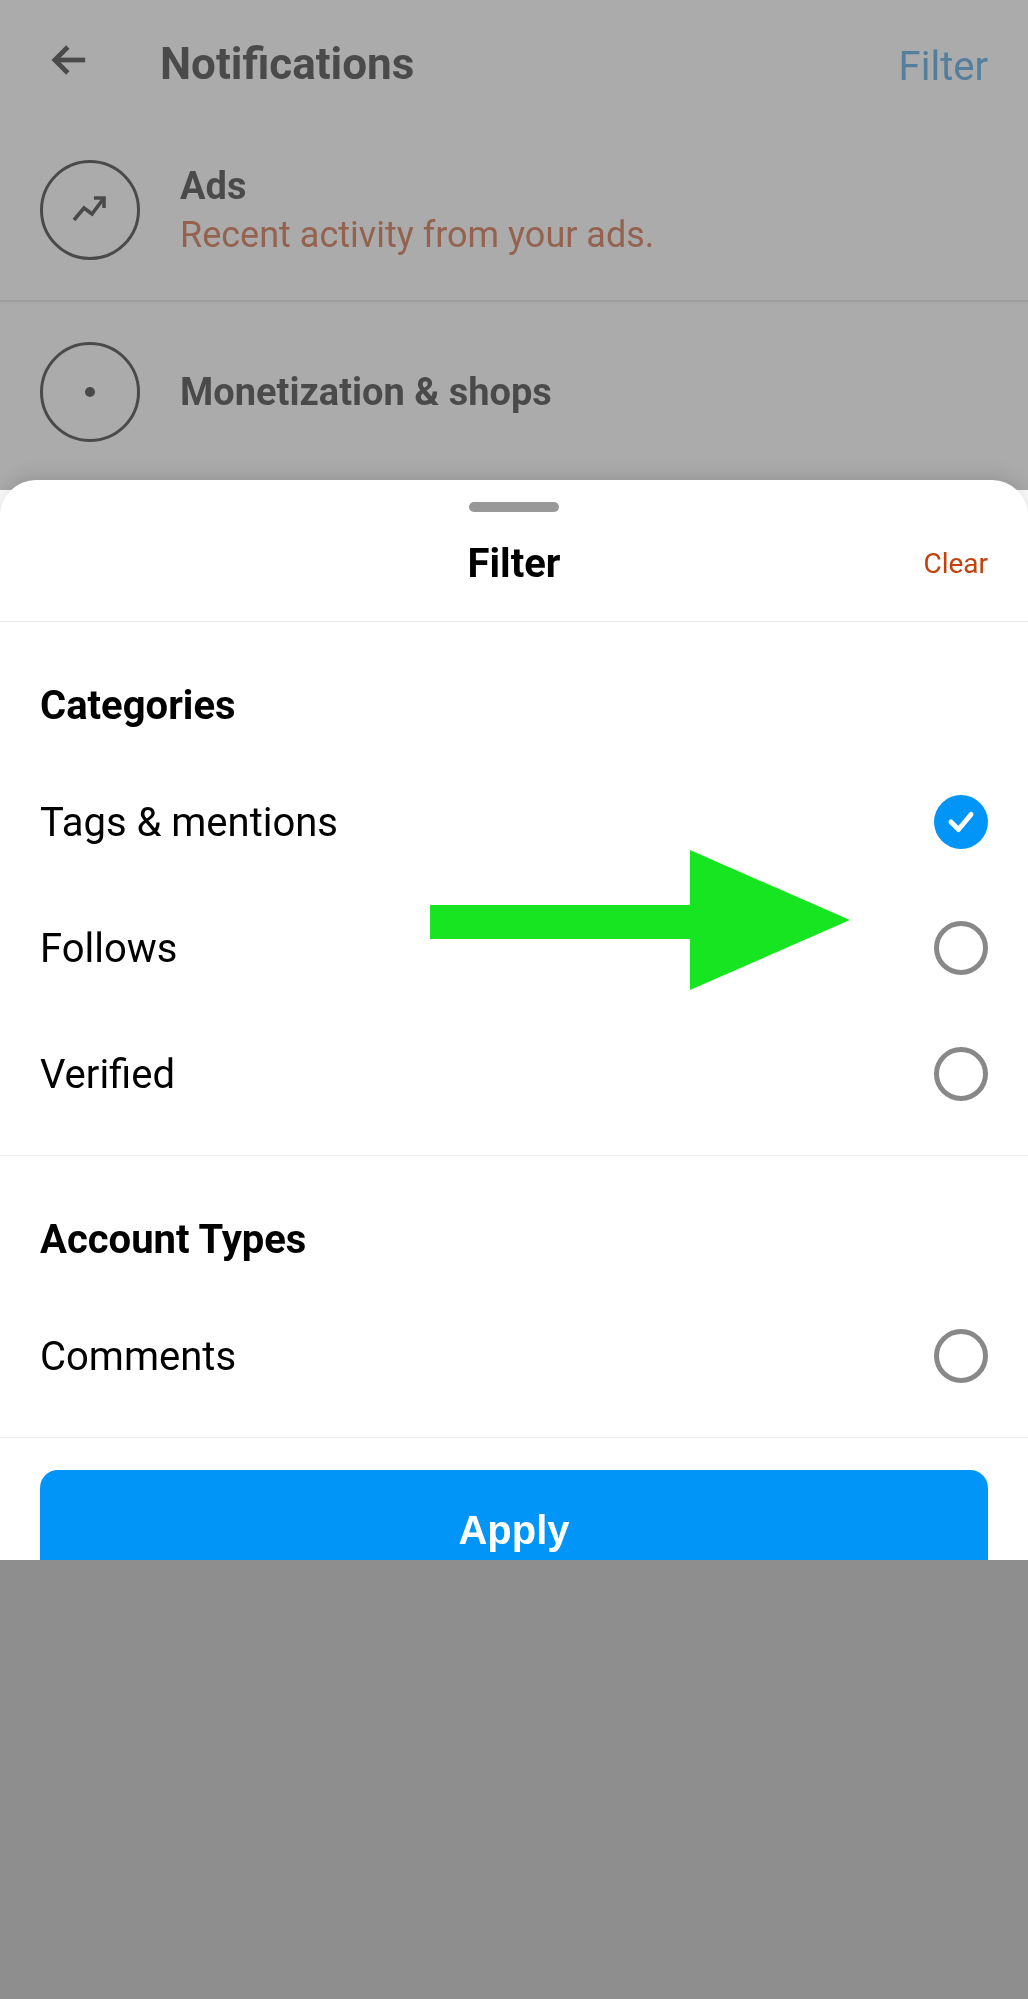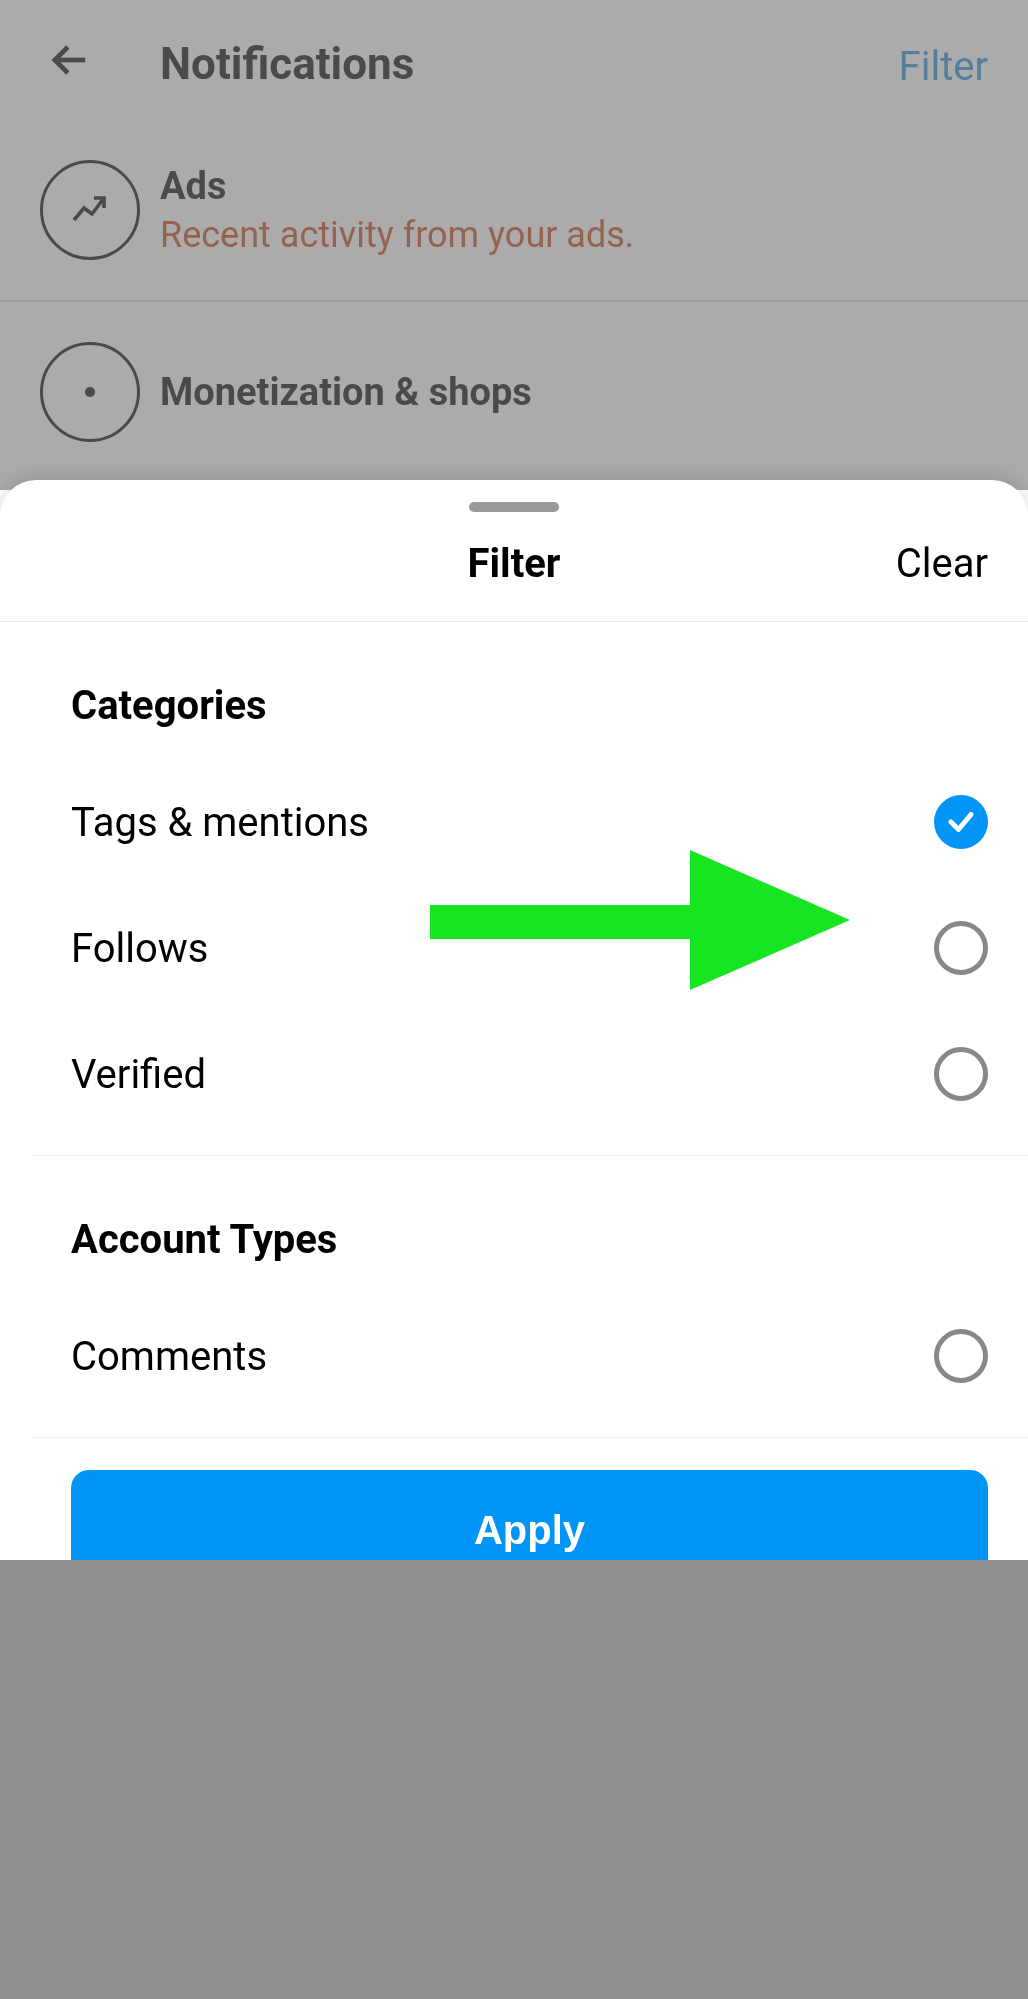--- a/index.html
+++ b/index.html
@@ -36,21 +36,21 @@
     }
     .bg-filter-link {
       font-size: 40px;
       color: #1a8bd8;
       font-weight: 400;
     }
     .bg-item {
       display: flex;
       align-items: center;
       padding: 40px;
-      gap: 20px;
+      gap: 40px;
     }
     .bg-icon-circle {
       width: 100px; height: 100px;
       border: 3px solid #000;
       border-radius: 50%;
       display: flex; align-items: center; justify-content: center;
     }
     .bg-item-title {
       font-size: 38px;
       font-weight: 700;
@@ -97,30 +97,29 @@
       padding: 28px 40px 34px;
       border-bottom: 1px solid #e8e8e8;
     }
     .sheet-header-spacer { flex: 1; }
     .sheet-title {
       font-size: 40px;
       font-weight: 700;
       text-align: center;
     }
     .sheet-clear {
-      font-size: 40px;
+      font-size: 28px;
       font-weight: 400;
-      color: #000000;
+      color: #c2410c;
       text-align: right;
       flex: 1;
     }
     .sheet-body {
       flex: 1;
       overflow: auto;
-      margin-left: 31px;
     }
     .section {
       border-bottom: 1px solid #eee;
       padding-bottom: 18px;
     }
     .section-title {
       font-size: 40px;
       font-weight: 700;
       padding: 60px 40px 30px;
     }

